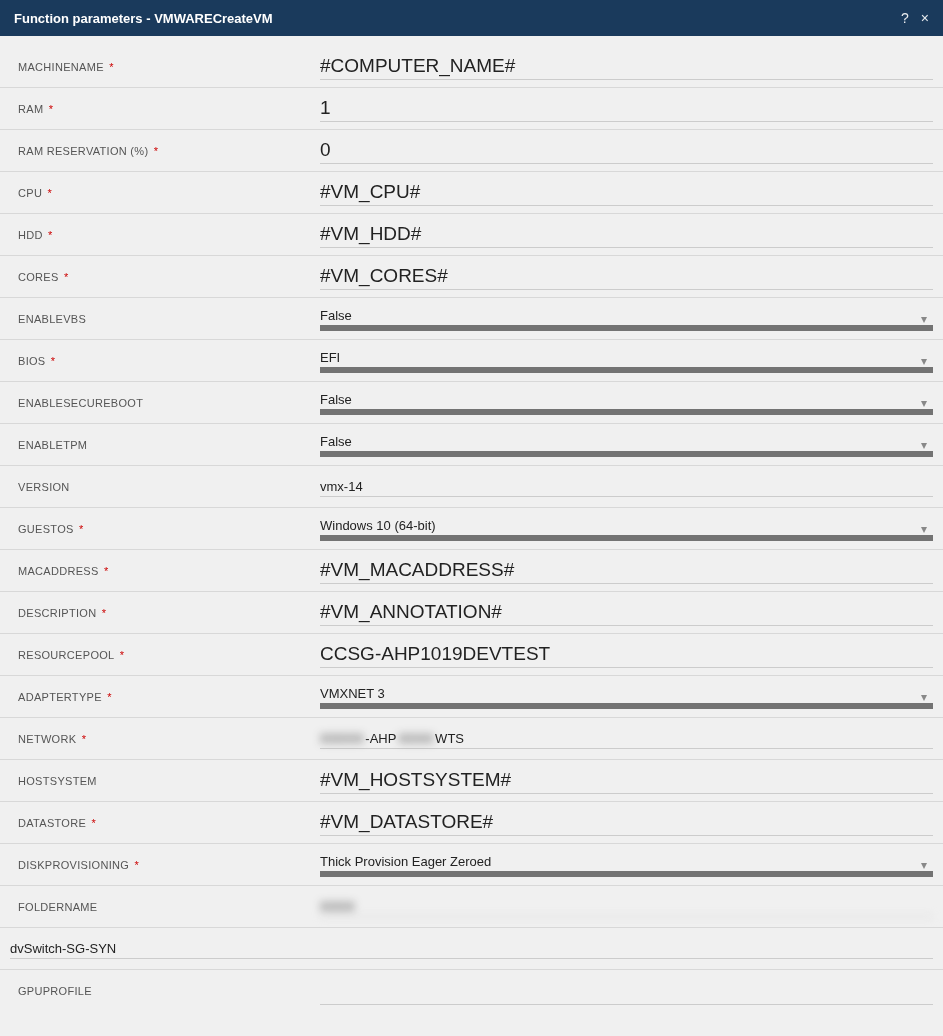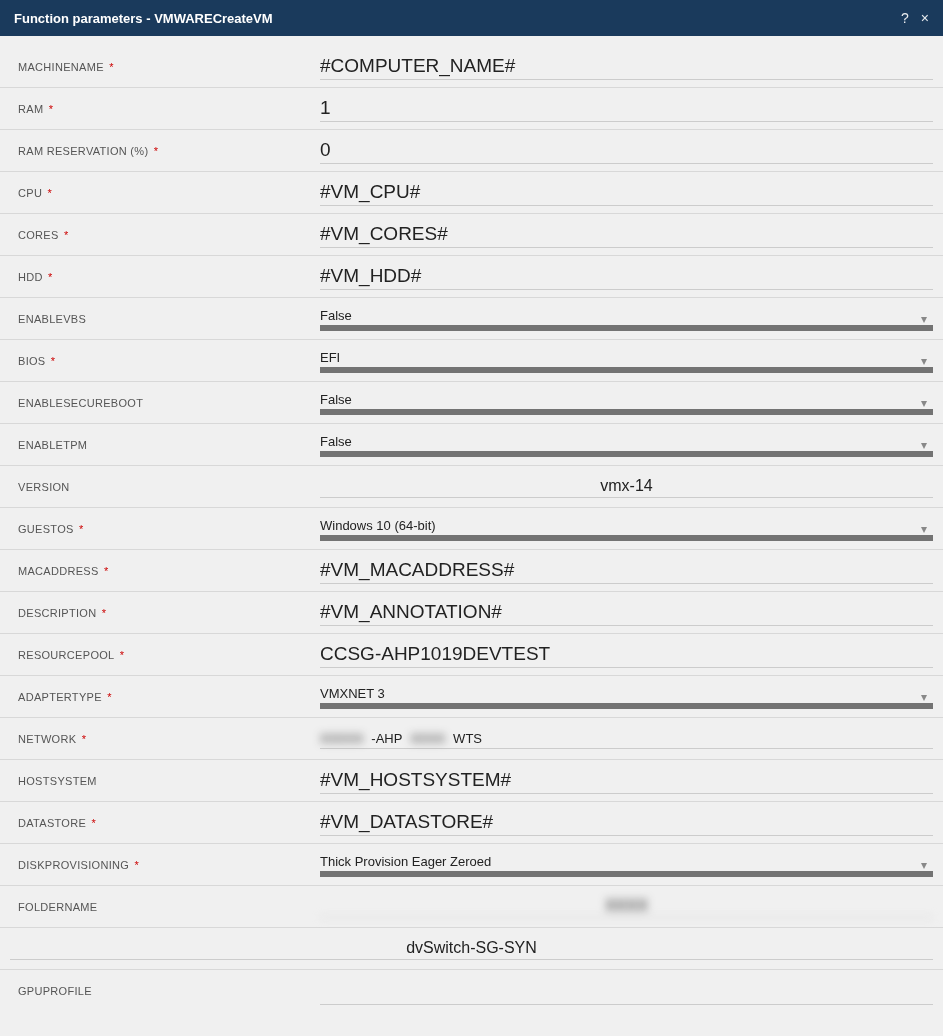--- a/index.html
+++ b/index.html
@@ -117,36 +117,35 @@
       content: '▾';
       position: absolute;
       right: 6px;
       top: 50%;
       transform: translateY(-50%);
       color: #888;
       pointer-events: none;
       font-size: 12px;
     }
     .static-value {
-      font-size: 16px;
+      font-size: 13px;
       color: #222222;
       padding: 2px 0;
       border-bottom: 1px solid #cccccc;
       width: 100%;
-      text-align: center;
     }
     .network-value {
       font-size: 13px;
       color: #222222;
       padding: 2px 0;
       border-bottom: 1px solid #cccccc;
       width: 100%;
       display: flex;
       align-items: flex-end;
-      gap: 8px;
+      gap: 2px;
     }
     .blur-text {
       filter: blur(4px);
       user-select: none;
       display: inline-block;
     }
   </style>
 </head>
 <body>
 
@@ -178,29 +177,29 @@
             <input type="text" class="field-input" value="0" style="">
           </div>
         </div>
         <div class="form-row">
           <div class="field-label">CPU<span class="required-star"> *</span></div>
           <div class="field-value">
             <input type="text" class="field-input" value="#VM_CPU#" style="">
           </div>
         </div>
         <div class="form-row">
+          <div class="field-label">HDD<span class="required-star"> *</span></div>
+          <div class="field-value">
+            <input type="text" class="field-input" value="#VM_HDD#" style="">
+          </div>
+        </div>
+        <div class="form-row">
           <div class="field-label">CORES<span class="required-star"> *</span></div>
           <div class="field-value">
             <input type="text" class="field-input" value="#VM_CORES#" style="">
-          </div>
-        </div>
-        <div class="form-row">
-          <div class="field-label">HDD<span class="required-star"> *</span></div>
-          <div class="field-value">
-            <input type="text" class="field-input" value="#VM_HDD#" style="">
           </div>
         </div>
         <div class="form-row">
           <div class="field-label">ENABLEVBS</div>
           <div class="field-value">
             <div class="select-wrapper"><select class="field-select"><option value="False">False</option><option value="True">True</option></select></div>
           </div>
         </div>
         <div class="form-row">
           <div class="field-label">BIOS<span class="required-star"> *</span></div>

